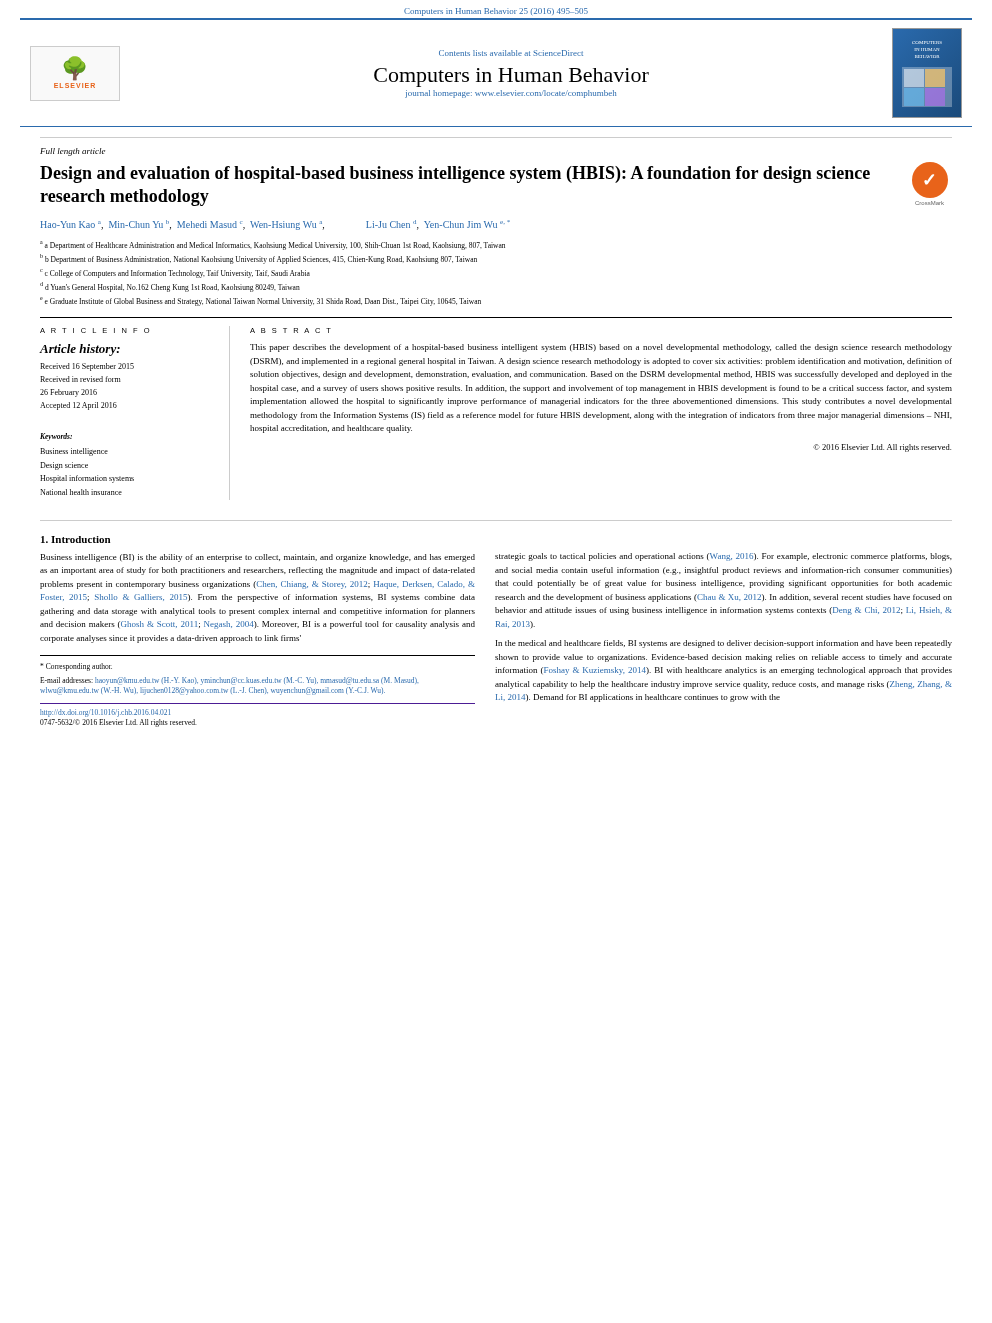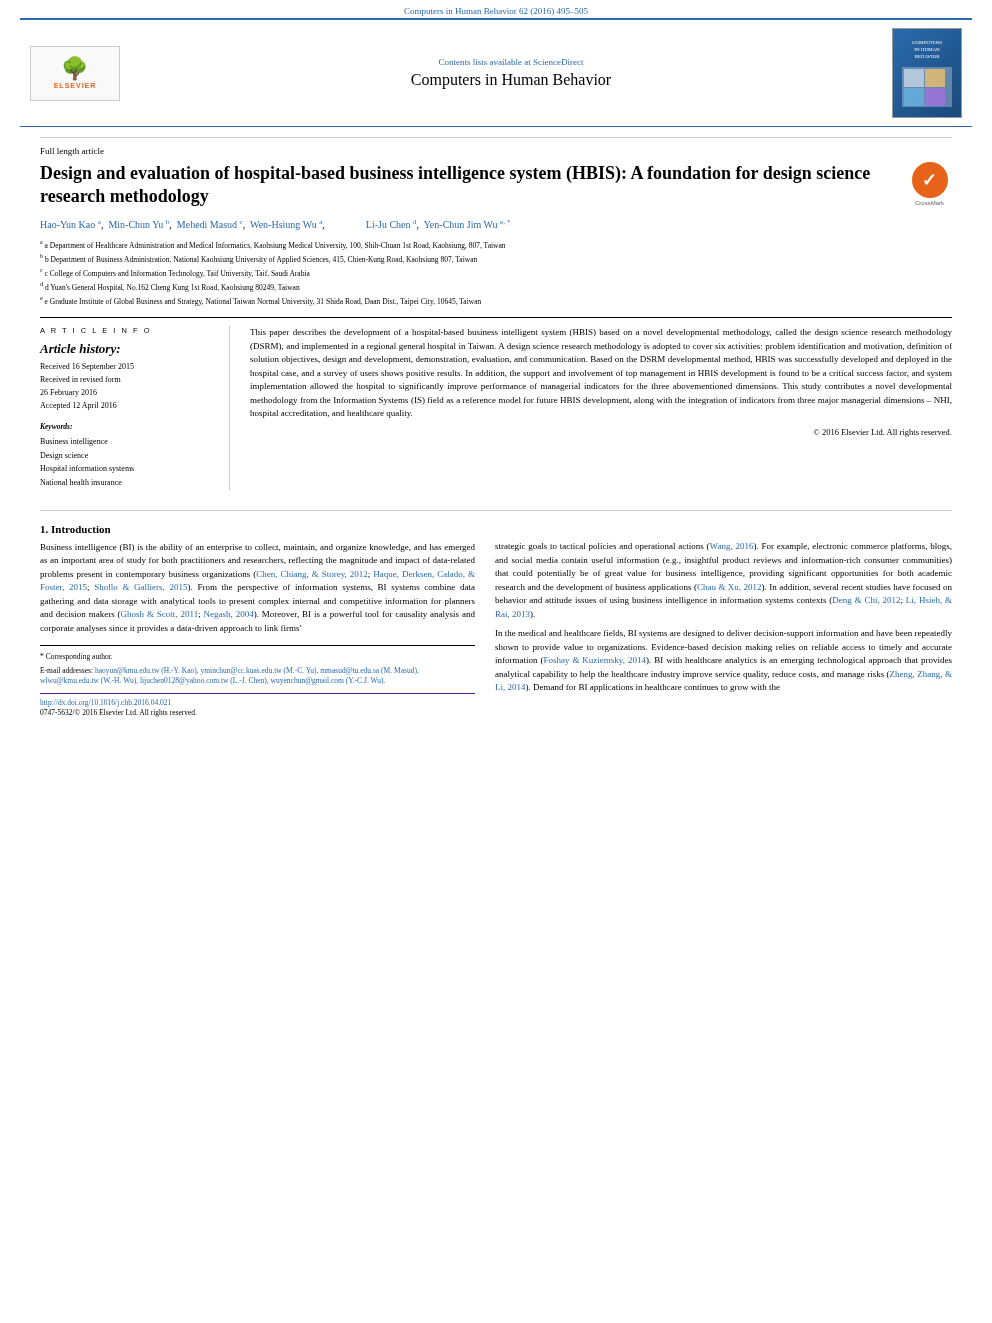--- a/index.html
+++ b/index.html
@@ -61,21 +61,21 @@
       padding: 0 20px;
     }
 
     .science-direct-link {
       font-size: 9px;
       color: #2a6aad;
       margin-bottom: 4px;
     }
 
     .journal-title {
-      font-size: 16px;
+      font-size: 22px;
       font-weight: normal;
       color: #000;
       font-family: 'Times New Roman', Times, serif;
       margin-bottom: 0;
     }
 
     .homepage-link {
       font-size: 9px;
       color: #2a6aad;
     }
@@ -100,20 +100,21 @@
       border: 1px solid #999;
     }
 
     
     .main {
       padding: 0 40px;
     }
 
     .full-length-label {
       font-size: 9px;
+      font-style: italic;
       margin: 10px 0 6px 0;
       color: #000;
       border-top: 1px solid #ccc;
       padding-top: 8px;
     }
 
     .article-title {
       font-size: 18px;
       font-weight: bold;
       color: #000;
@@ -184,21 +185,21 @@
       font-style: italic;
       font-weight: bold;
       margin-bottom: 4px;
       color: #000;
     }
 
     .article-info-dates {
       font-size: 8px;
       line-height: 1.6;
       color: #000;
-      margin-bottom: 10px;
+      margin-bottom: 20px;
     }
 
     .keywords-section {
       margin-top: 8px;
     }
 
     .keywords-label {
       font-size: 7.5px;
       font-style: italic;
       font-weight: bold;
@@ -272,40 +273,43 @@
       padding-top: 6px;
       font-size: 7.5px;
       line-height: 1.4;
       color: #000;
     }
   </style>
 </head>
 <body>
 
 <div class="top-ref">
-  <span>Computers in Human Behavior 62 (2016) 495–505</span>
+  <span>Computers in Human Behavior 25 (2016) 495–505</span>
 </div>
 
 <div style="margin: 0 20px; border-top: 2px solid #2a6aad;">
   <div class="header-content" style="display:flex; align-items:center; padding: 8px 10px; border-bottom: 1px solid #2a6aad;">
 
     <div class="header-left">
       <div class="elsevier-img">
         <div class="elsevier-img-inner">
           <div style="font-size:22px; color:#2a6aad; line-height:1;">🌳</div>
           <div style="font-size:7px; font-weight:bold; color:#e8631a; letter-spacing:1px; font-family:Arial,sans-serif; margin-top:2px;">ELSEVIER</div>
         </div>
       </div>
     </div>
 
     <div class="header-center">
       <div class="science-direct-link">
         Contents lists available at <span style="color:#2a6aad;">ScienceDirect</span>
       </div>
       <div class="journal-title">Computers in Human Behavior</div>
+      <div class="homepage-link">
+        journal homepage: <span style="color:#2a6aad;">www.elsevier.com/locate/comphumbeh</span>
+      </div>
     </div>
 
     <div class="header-right">
       <div class="journal-cover">
         <div style="font-size:5px; line-height:1.4; text-align:center; padding:2px;">
           COMPUTERS<br>IN HUMAN<br>BEHAVIOR<br><br>
           <div style="background:rgba(255,255,255,0.3); width:50px; height:40px; margin:0 auto; display:flex; flex-wrap:wrap; gap:1px; padding:2px;">
             <div style="width:20px; height:18px; background:rgba(255,255,255,0.5);"></div>
             <div style="width:20px; height:18px; background:rgba(255,200,100,0.7);"></div>
             <div style="width:20px; height:18px; background:rgba(100,200,255,0.5);"></div>
@@ -367,20 +371,21 @@
         <div class="keywords-list">
           <div>Business intelligence</div>
           <div>Design science</div>
           <div>Hospital information systems</div>
           <div>National health insurance</div>
         </div>
       </div>
     </div>
 
     <div class="right-col">
+      <div class="section-heading">A B S T R A C T</div>
       <div class="abstract-text">This paper describes the development of a hospital-based business intelligent system (HBIS) based on a novel developmental methodology, called the design science research methodology (DSRM), and implemented in a regional general hospital in Taiwan. A design science research methodology is adopted to cover six activities: problem identification and motivation, definition of solution objectives, design and development, demonstration, evaluation, and communication. Based on the DSRM developmental method, HBIS was successfully developed and deployed in the hospital case, and a survey of users shows positive results. In addition, the support and involvement of top management in HBIS development is found to be a critical success factor, and system implementation allowed the hospital to significantly improve performance of managerial indicators for the three abovementioned dimensions. This study contributes a novel developmental methodology from the Information Systems (IS) field as a reference model for future HBIS development, along with the integration of indicators from three major managerial dimensions – NHI, hospital accreditation, and healthcare quality.</div>
       <div class="copyright-line">© 2016 Elsevier Ltd. All rights reserved.</div>
     </div>
   </div>
 
   <div class="body-section">
 
     <div class="body-left">
       <div class="section-title">
         <span>1.</span>&nbsp;<span>Introduction</span>

